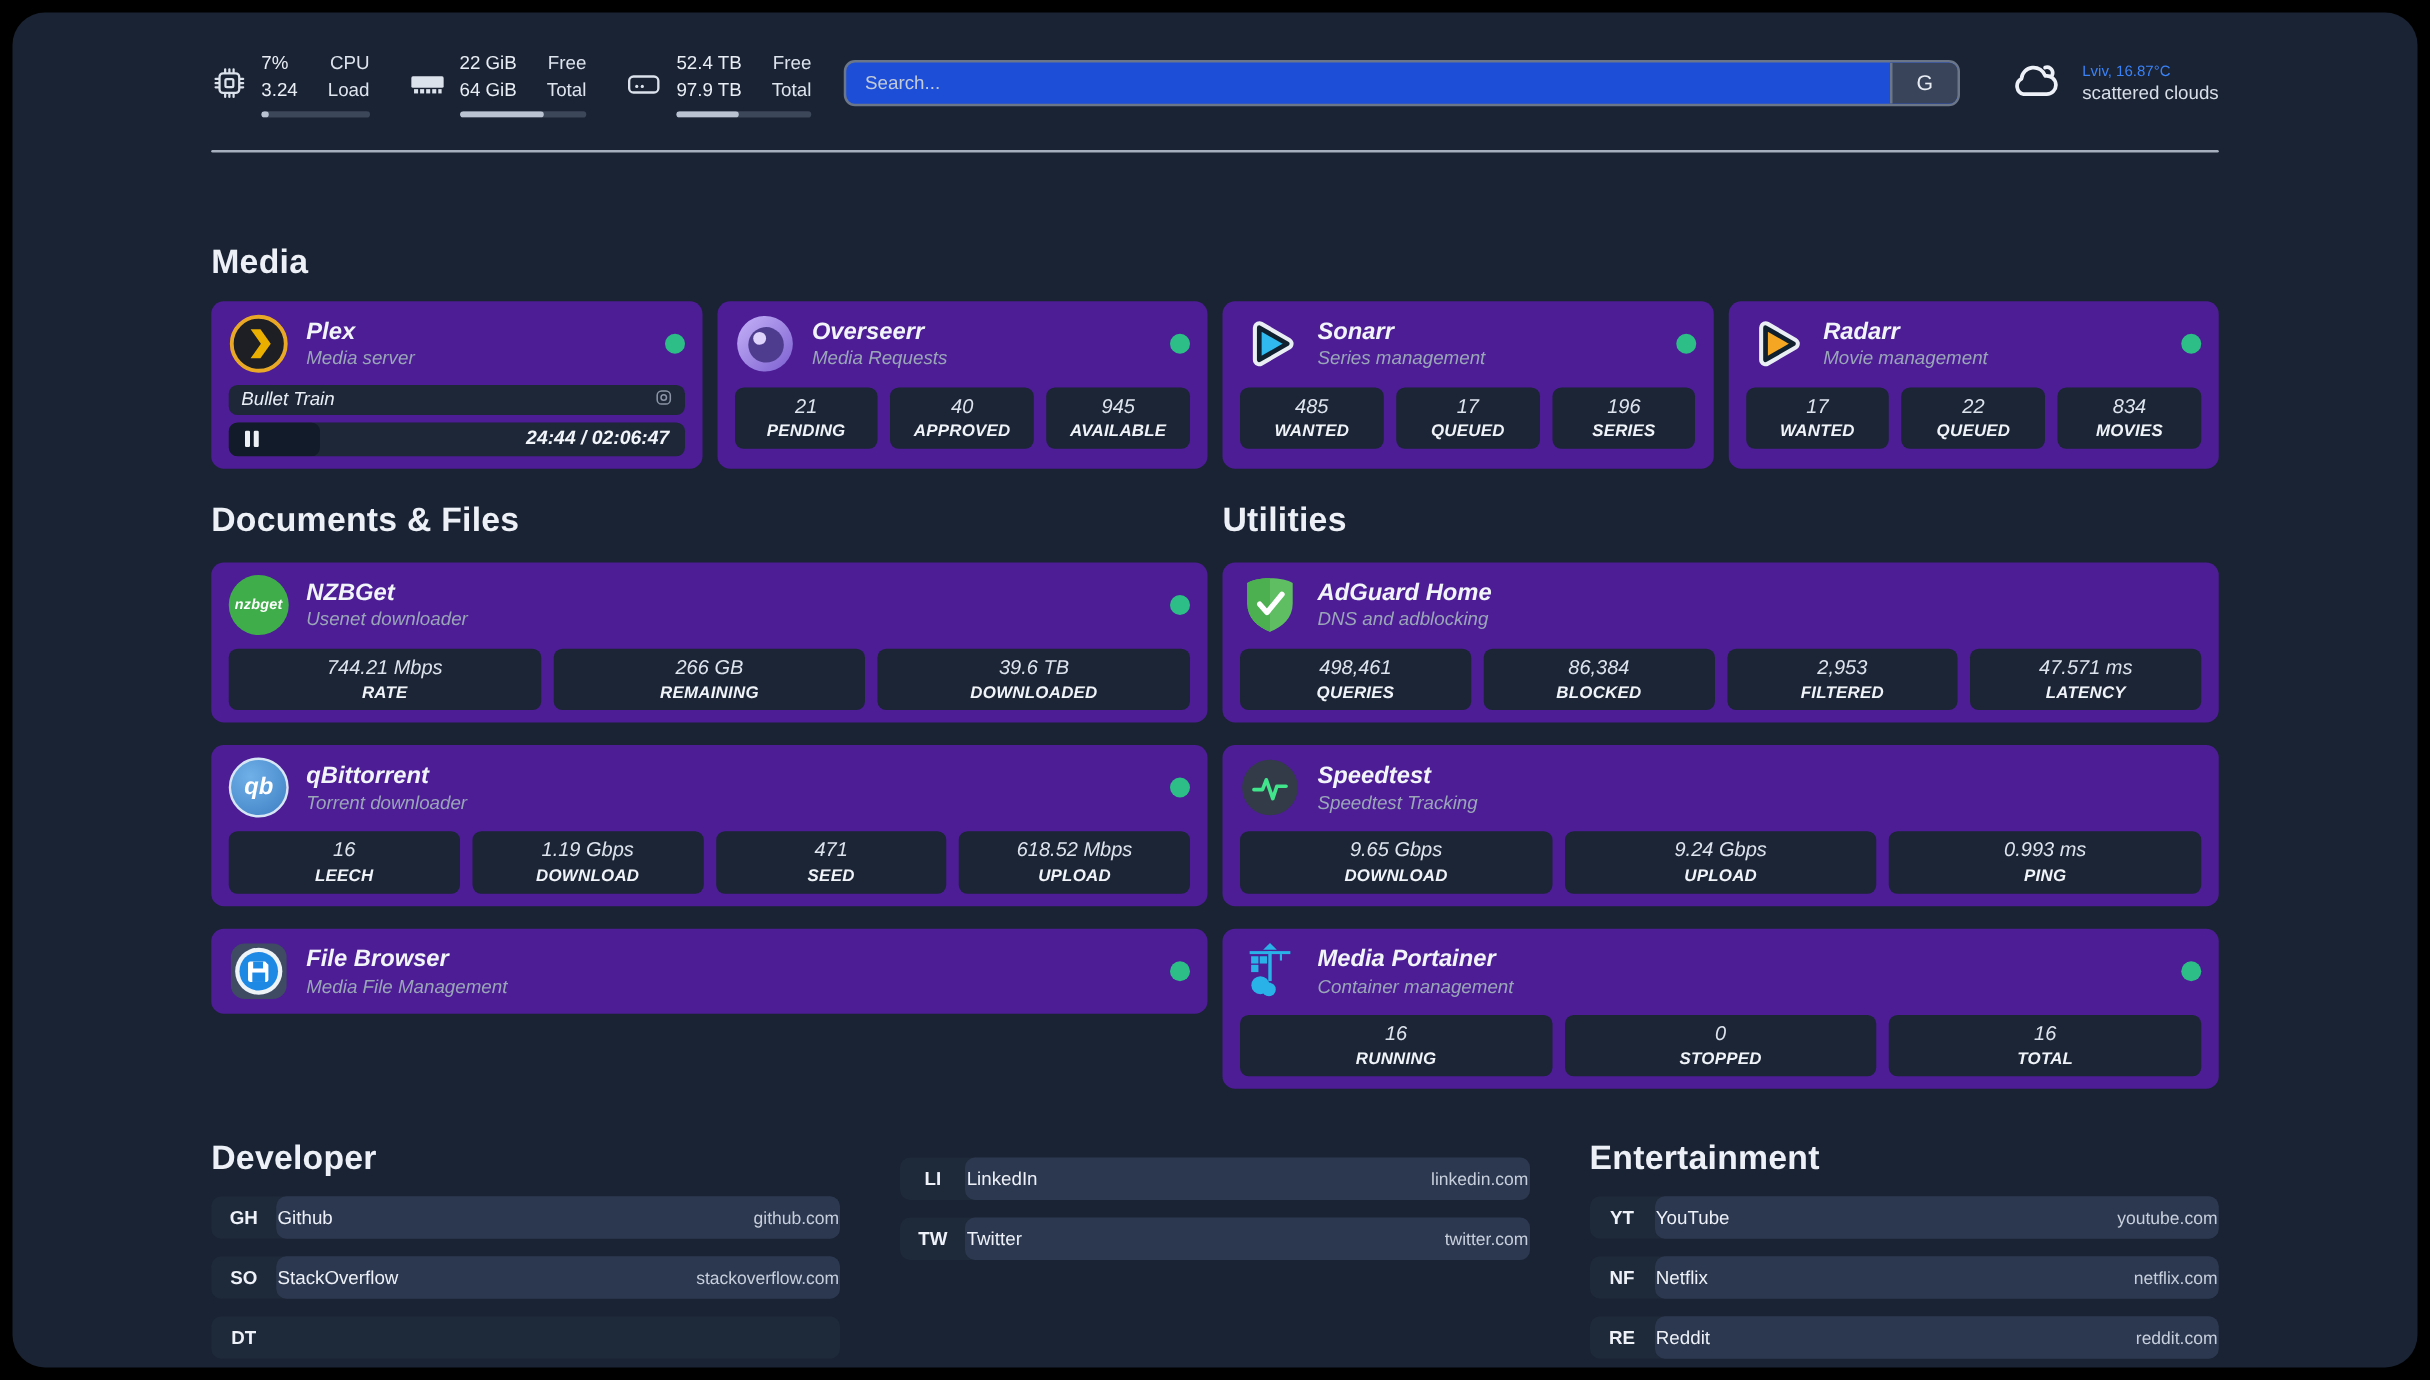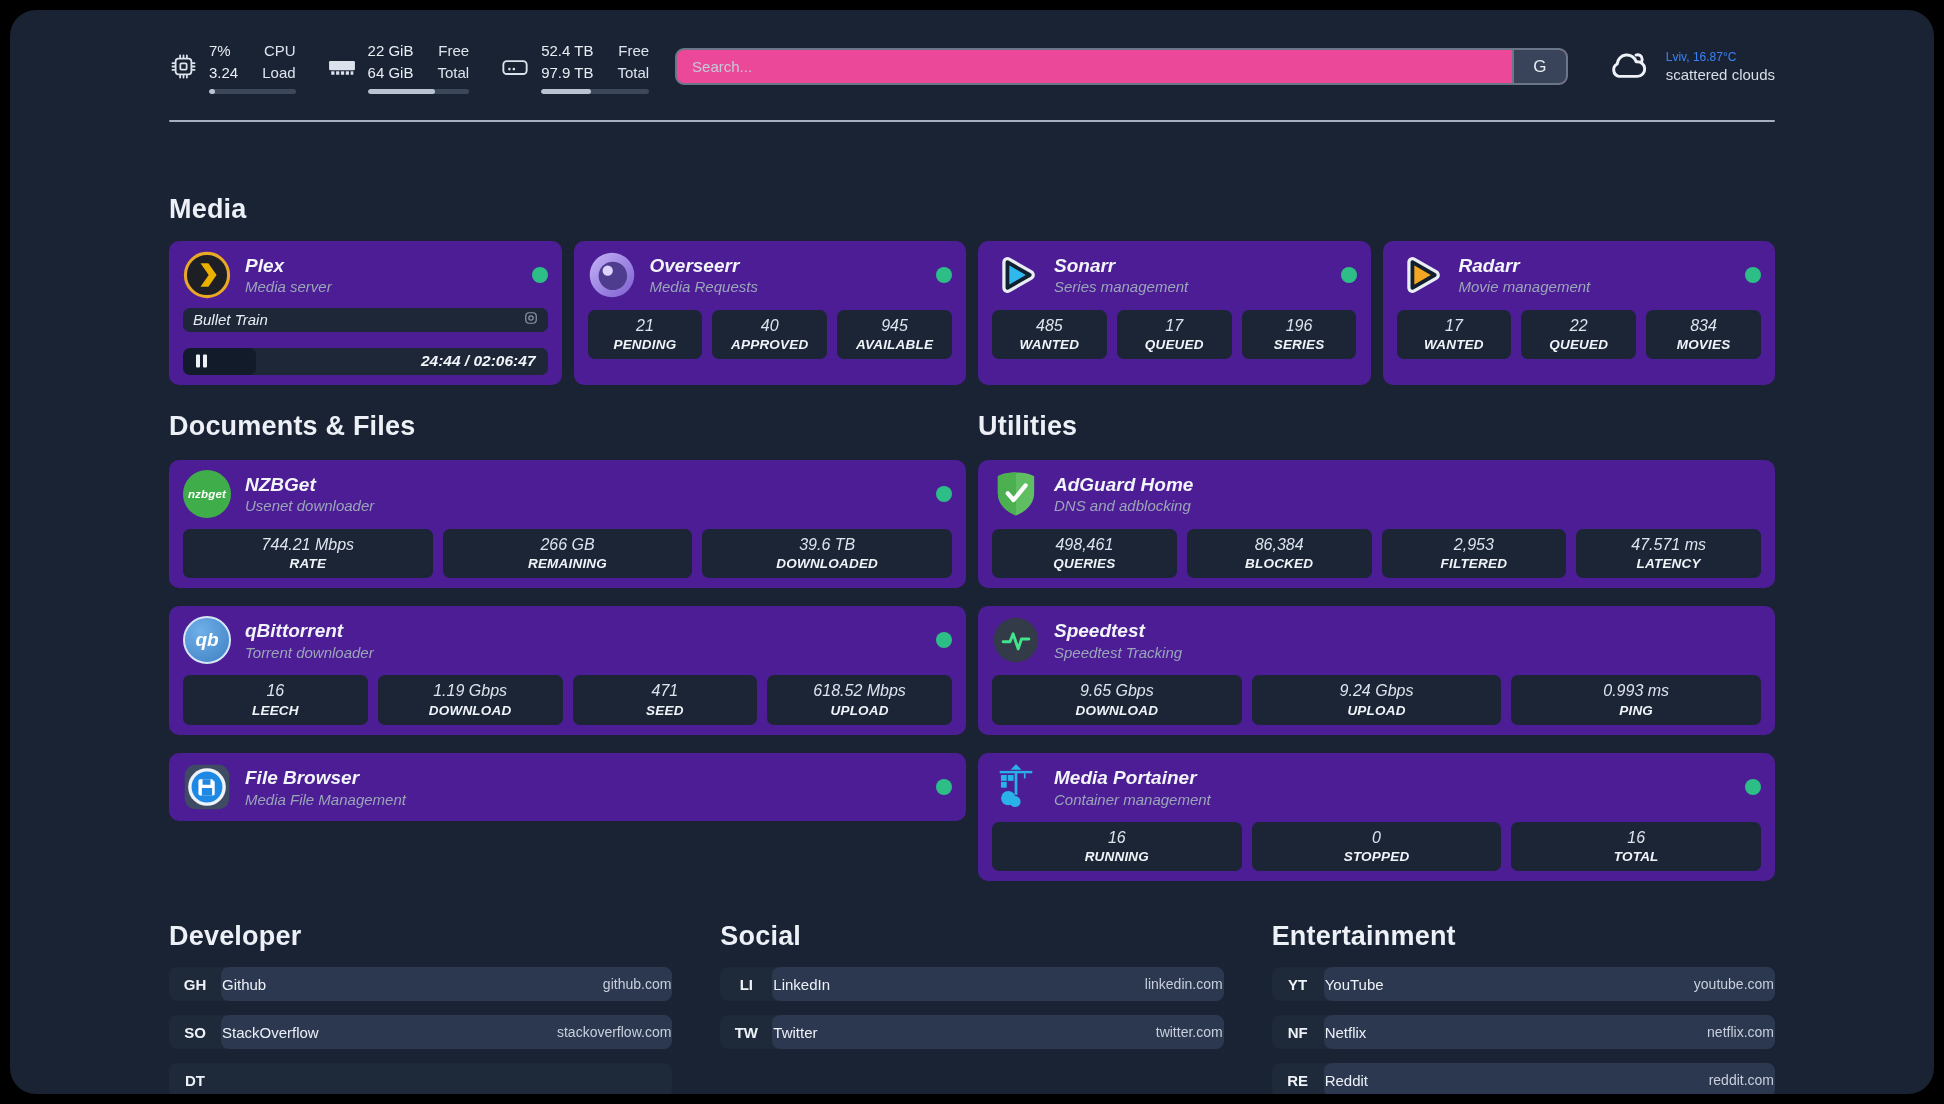--- a/index.html
+++ b/index.html
@@ -13,21 +13,21 @@
   .topbar { display:flex; align-items:center; margin-top:30px; }
   .sysstats { display:flex; gap:32px; }
   .sysstat { display:flex; align-items:center; gap:12px; }
   .sysicon { width:28px; height:28px; display:flex; align-items:center; justify-content:center; }
   .sysrow { display:flex; gap:24px; justify-content:space-between; }
   .sysvals { font-size:15px; color:#e9eef5; line-height:1.45; white-space:nowrap; }
   .syslabels { font-size:15px; color:#dde4ee; line-height:1.45; text-align:right; white-space:nowrap; }
   .sysbar { height:5px; background:#3c4759; border-radius:3px; margin-top:5px; overflow:hidden; }
   .sysbar-fill { height:100%; background:#b9c3d2; border-radius:3px; }
 
-  .search-wrap { flex:1; margin:0 36px 0 26px; display:flex; height:37px; border:2px solid #6b7689; border-radius:9px; background:#ec4899; overflow:hidden; }
+  .search-wrap { flex:1; margin:0 36px 0 26px; display:flex; height:37px; border:2px solid #6b7689; border-radius:9px; background:#1d4ed8; overflow:hidden; }
   .search-input { flex:1; background:transparent; border:none; outline:none; color:#e9eef5; padding:0 15px; font-size:15px; font-family:"Liberation Sans", sans-serif; }
   .search-input::placeholder { color:#c3cbd8; }
   .search-btn { width:54px; background:#39445a; color:#e8edf4; border:none; border-left:2px solid #6b7689; font-size:17px; cursor:pointer; font-family:"Liberation Sans", sans-serif; }
 
   .weather { display:flex; align-items:center; gap:14px; }
   .weather-temp { font-size:12px; color:#3b82f6; line-height:1.3; }
   .weather-cond { font-size:15px; color:#d8dfe9; }
 
   .divider { height:2px; background:#bfc8d6; opacity:.85; margin-top:26px; border-radius:1px; }
 
@@ -43,21 +43,21 @@
   .app-desc { font-size:15px; color:#9aa6b8; margin-top:1px; }
   .status-dot { width:16px; height:16px; border-radius:50%; background:#2dbe87; margin-left:auto; flex:0 0 16px; }
 
   .stats-row { display:flex; gap:10px; margin-top:11px; }
   .stat-box { flex:1; background:#1b2535; border-radius:7px; text-align:center; padding:5px 4px 7px; }
   .stat-value { font-size:16px; color:#dde4ee; line-height:1.35; }
   .stat-label { font-size:13.5px; font-weight:700; color:#f0f4f9; margin-top:1px; letter-spacing:.2px; }
 
   
   .np-row { background:#1d2737; border-radius:7px; margin-top:9px; padding:0 10px; height:24px; display:flex; align-items:center; justify-content:space-between; font-size:15px; color:#e9eef5; }
-  .np-progress { position:relative; background:#1d2737; border-radius:7px; margin-top:16px; height:27px; overflow:hidden; }
+  .np-progress { position:relative; background:#1d2737; border-radius:7px; margin-top:6px; height:27px; overflow:hidden; }
   .np-fill { position:absolute; left:0; top:0; bottom:0; background:#121b2a; border-radius:7px; }
   .pause { position:absolute; left:13px; top:50%; transform:translateY(-50%); display:flex; gap:3.5px; cursor:pointer; }
   .pause i { display:block; width:3.5px; height:13px; background:#eef2f7; border-radius:1px; }
   .np-time { position:absolute; right:12px; top:50%; transform:translateY(-50%); font-size:15.5px; font-weight:600; color:#f2f5fa; }
 
   .cols { display:grid; grid-template-columns:1fr 1fr; gap:12px; margin-top:26px; align-items:start; }
   .col .card { margin-top:18px; }
   .col .card:first-of-type { margin-top:16px; }
 
   
@@ -522,21 +522,20 @@
                 <span class="bm-url">stackoverflow.com</span>
               </span>
           </div>
           <div class="bm-row">
             <span class="bm-tag">DT</span>
           </div>
         </div>
       </div>
 
       <div>
-        <div class="section-title">Social</div>
         <div class="bm-list">
           <div class="bm-row">
             <span class="bm-tag">LI</span>
             <span class="bm-body">
                 <span class="bm-name">LinkedIn</span>
                 <span class="bm-url">linkedin.com</span>
               </span>
           </div>
           <div class="bm-row">
             <span class="bm-tag">TW</span>

